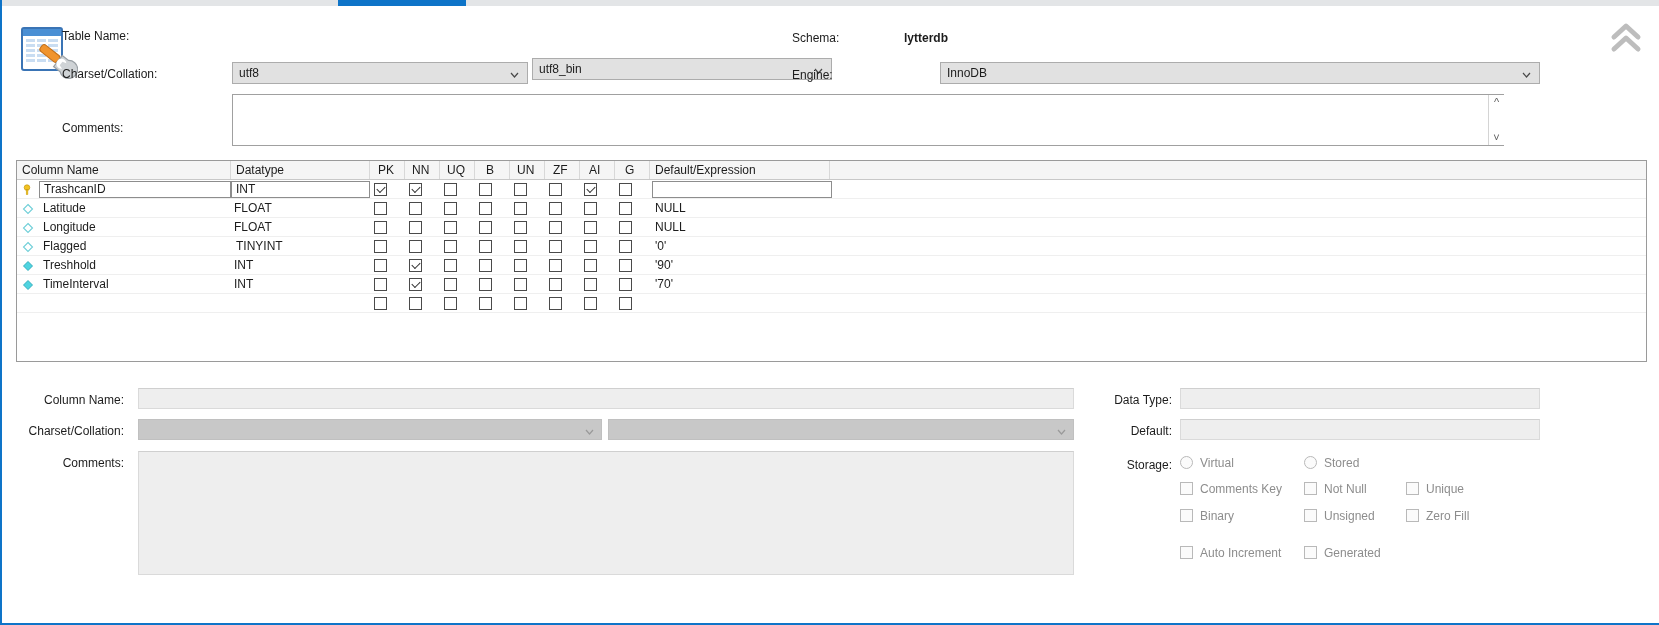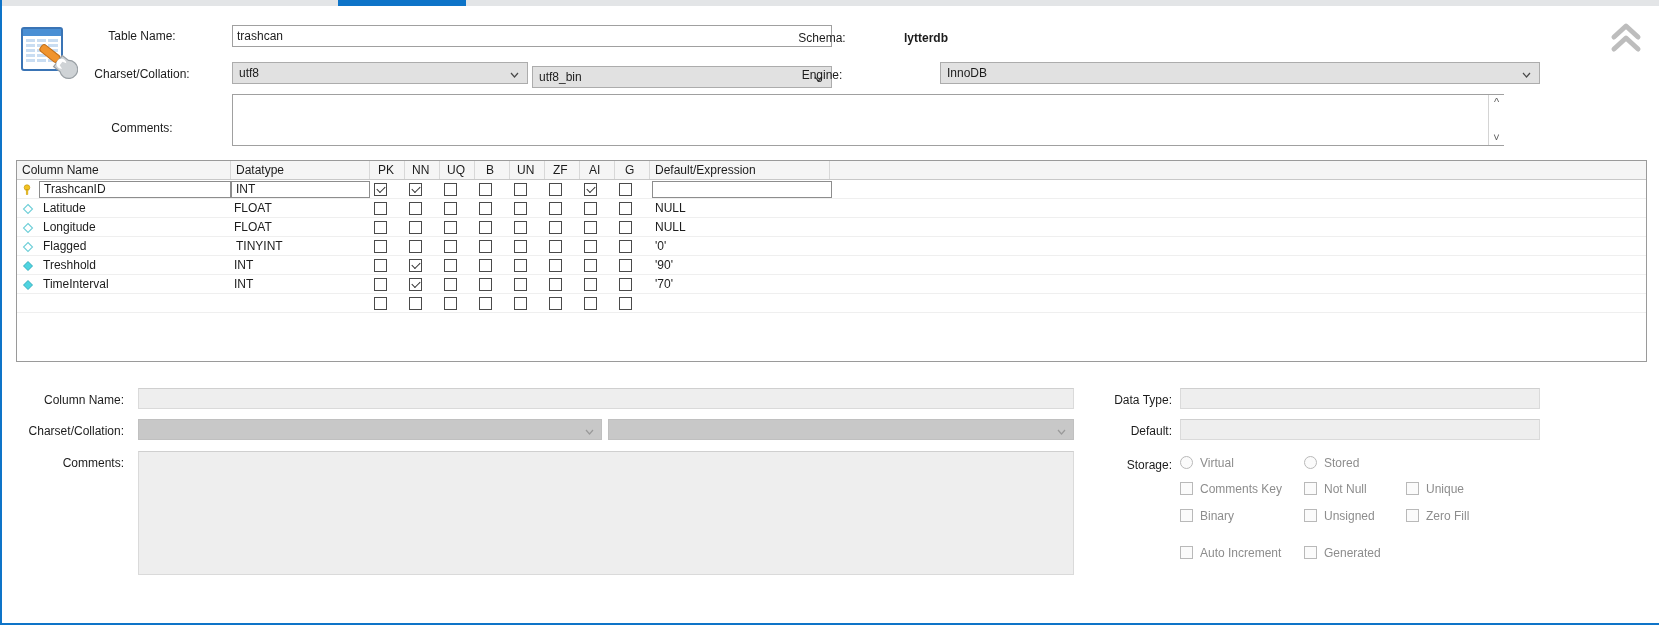--- a/index.html
+++ b/index.html
@@ -41,21 +41,21 @@
 
   .table-icon {
     position: absolute; left: 14px; top: 16px;
     width: 62px; height: 62px;
   }
 
   .lbl {
     position: absolute;
     font-size: 12px;
     color: #1c1c1c;
-    text-align: center;
+    text-align: left;
     white-space: nowrap;
   }
   .lbl-bold { font-weight: bold; }
 
   .fld {
     position: absolute;
     border: 1px solid #a0a0a0;
     background: #ffffff;
     font-family: "Liberation Sans", sans-serif;
     font-size: 12px;
@@ -254,35 +254,34 @@
         </g>
         <g transform="rotate(38 40 35)">
           <rect x="22" y="32" width="22" height="8" rx="3" fill="#f0942e" stroke="#c26e18" stroke-width="1"></rect>
           <path d="M44 30 h8 a9 9 0 1 1 0 14 h-8 z" fill="#cfd3d6" stroke="#9aa0a5" stroke-width="1.2"></path>
           <path d="M52 33.5 a5 5 0 1 0 0 7 l-4 -1.3 v-4.4 z" fill="#ffffff"></path>
         </g>
       </svg>
     </div>
 
     <div class="lbl" style="left:60px; top:23px; width:160px;">Table Name:</div>
-    <input class="fld" style="left: 230px; top: 19px; width: 600px; height: 22px;" value="trashcan">
 
     <div class="lbl" style="left:790px; top:25px; width:60px;">Schema:</div>
     <div class="lbl lbl-bold" style="left:902px; top:25px; width:160px; text-align:left;">lytterdb</div>
 
     <div class="lbl" style="left:60px; top:61px; width:160px;">Charset/Collation:</div>
     <div class="combo" style="left:230px; top:56px; width:296px; height:22px;">
       <span>utf8</span>
       <span class="caret">
         <svg width="9" height="9" viewBox="0 0 9 9">
             <path d="M1 2.5 L4.5 6.5 L8 2.5" fill="none" stroke="#4a4a4a" stroke-width="1.2"></path>
           </svg>
       </span>
     </div>
-    <div class="combo" style="left:530px; top:60px; width:300px; height:22px;text-align:center;">
+    <div class="combo" style="left:530px; top:52px; width:300px; height:22px;text-align:center;">
       <span>utf8_bin</span>
       <span class="caret">
         <svg width="9" height="9" viewBox="0 0 9 9">
             <path d="M1 2.5 L4.5 6.5 L8 2.5" fill="none" stroke="#4a4a4a" stroke-width="1.2"></path>
           </svg>
       </span>
     </div>
 
     <div class="lbl" style="left:790px; top:62px; width:60px;">Engine:</div>
     <div class="combo" style="left:902px; top:56px; width:600px; height:22px;margin-left:36px;">

